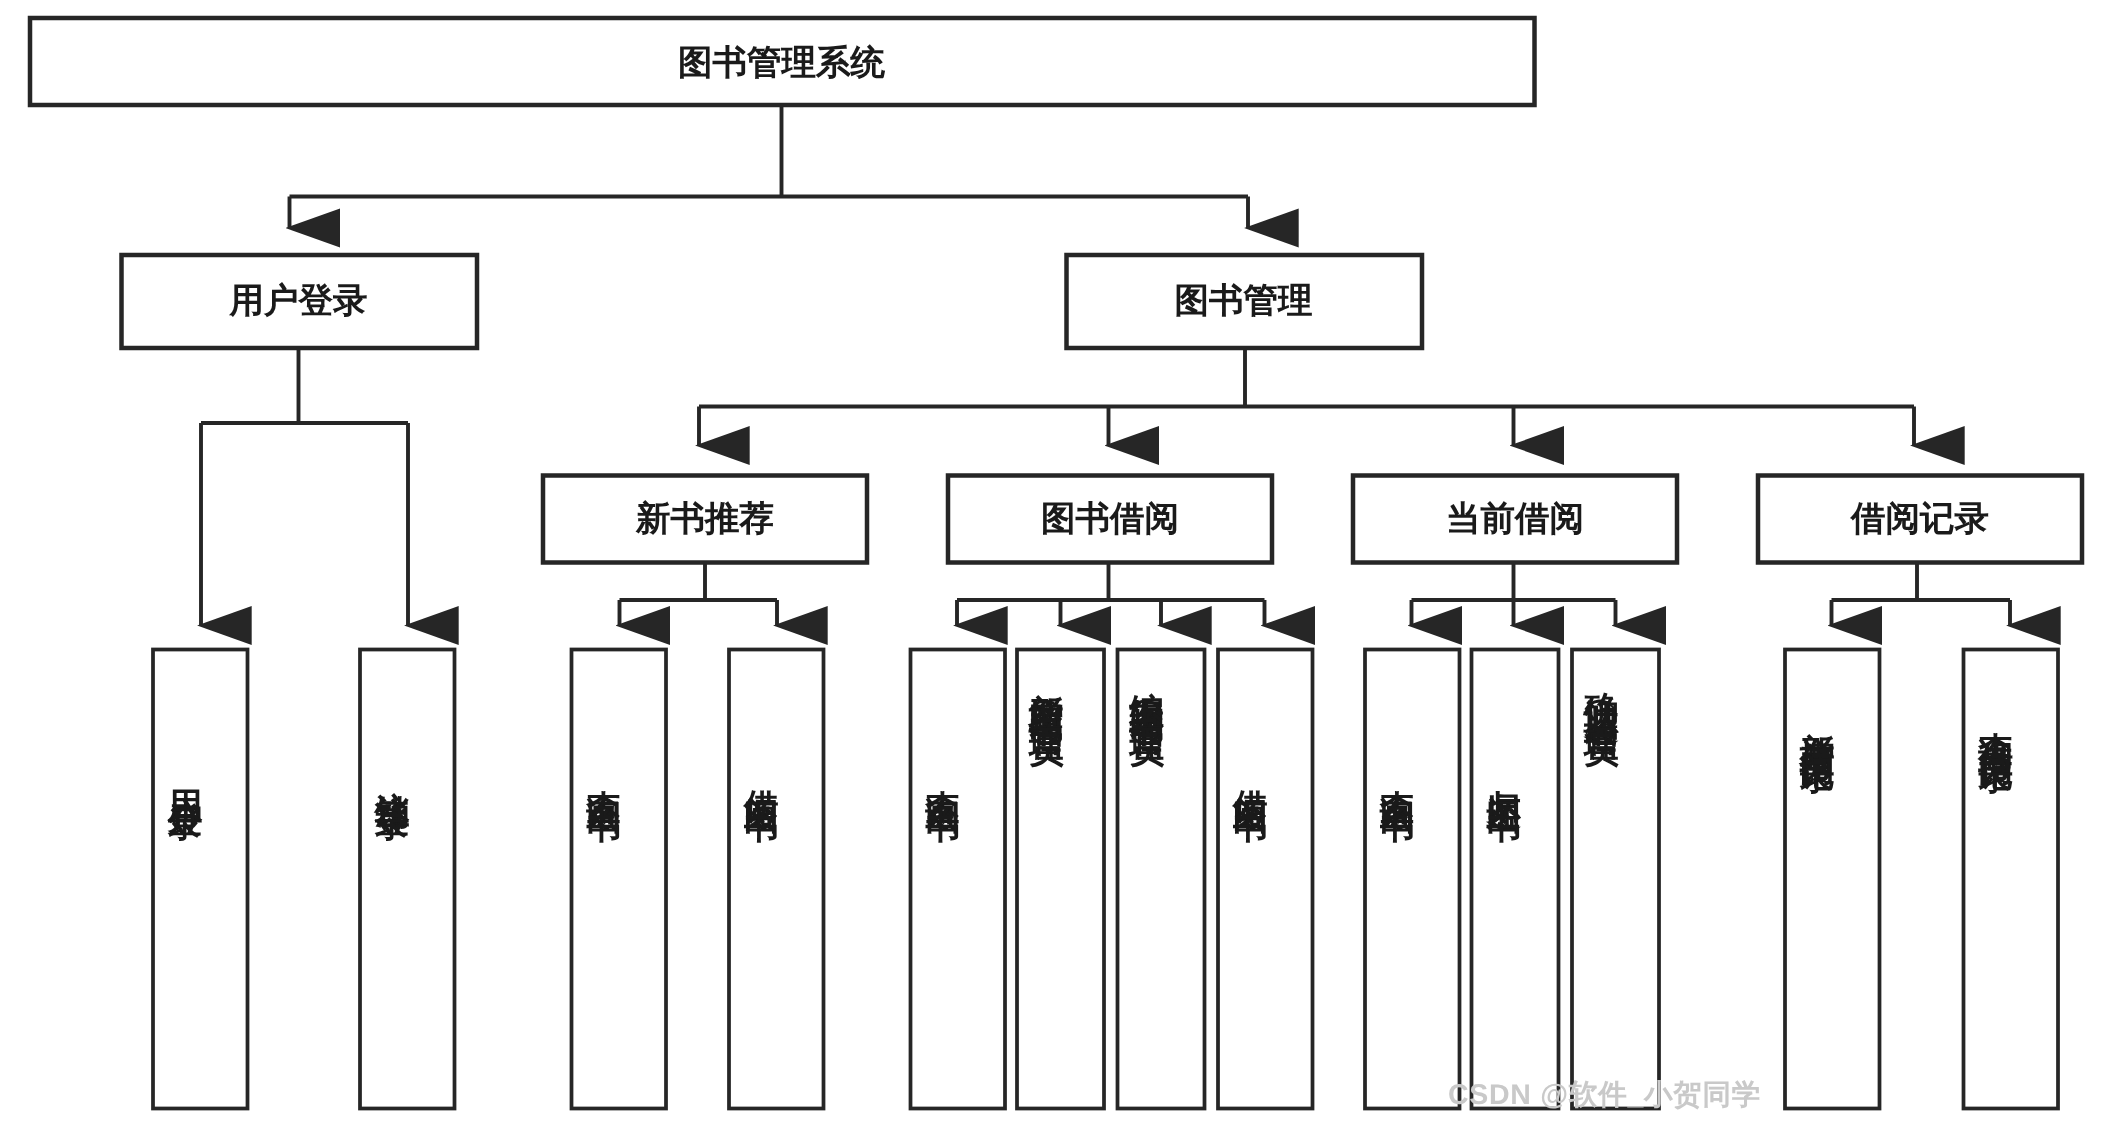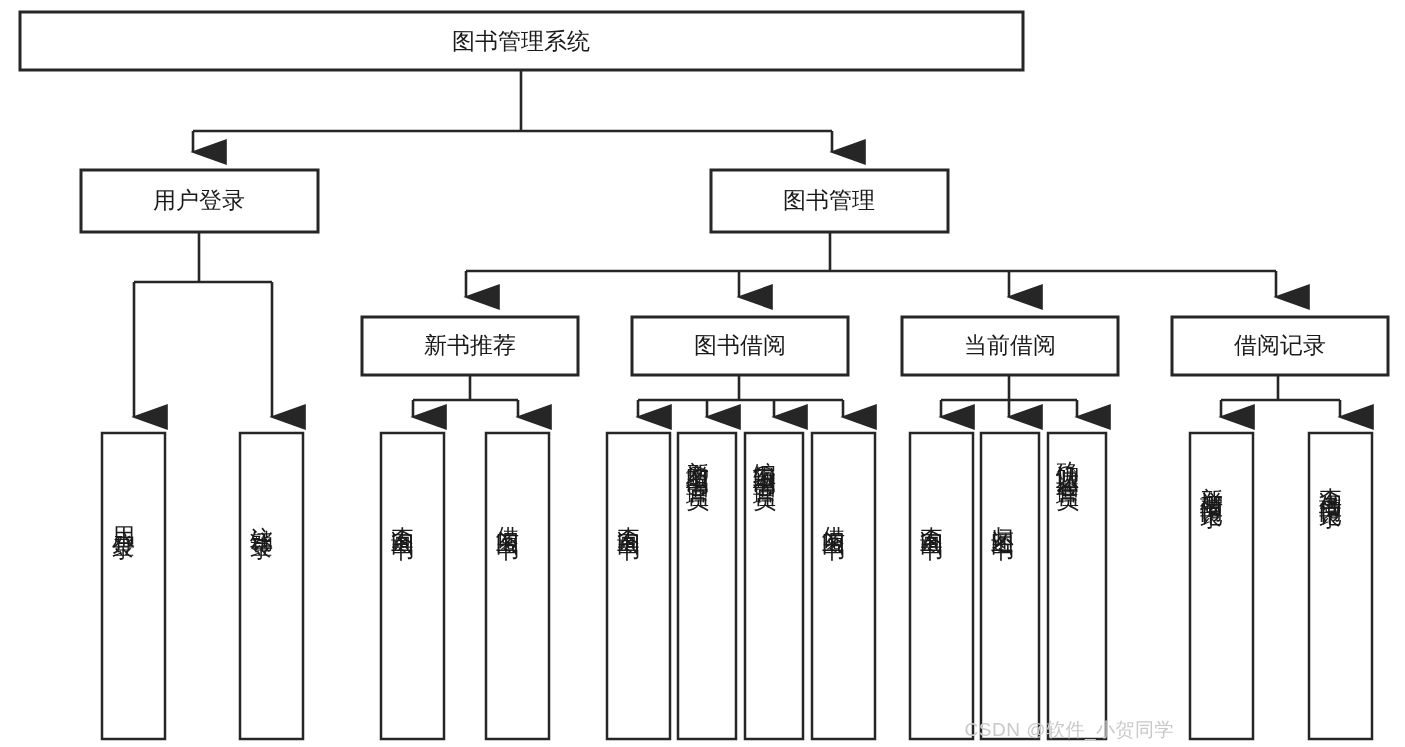--- a/index.html
+++ b/index.html
@@ -10,20 +10,21 @@
   body {
     width: 1405px;
     height: 747px;
     font-family: "Liberation Sans", "DejaVu Sans", sans-serif;
     overflow: hidden;
   }
   #diagram-root {
     position: relative;
     width: 1182px;
     height: 747px;
+    font-weight: bold;
   }
   svg#flowchart {
     position: absolute;
     left: 0;
     top: 0;
     width: 1405px;
     height: 747px;
     display: block;
   }
   .node-rect {

